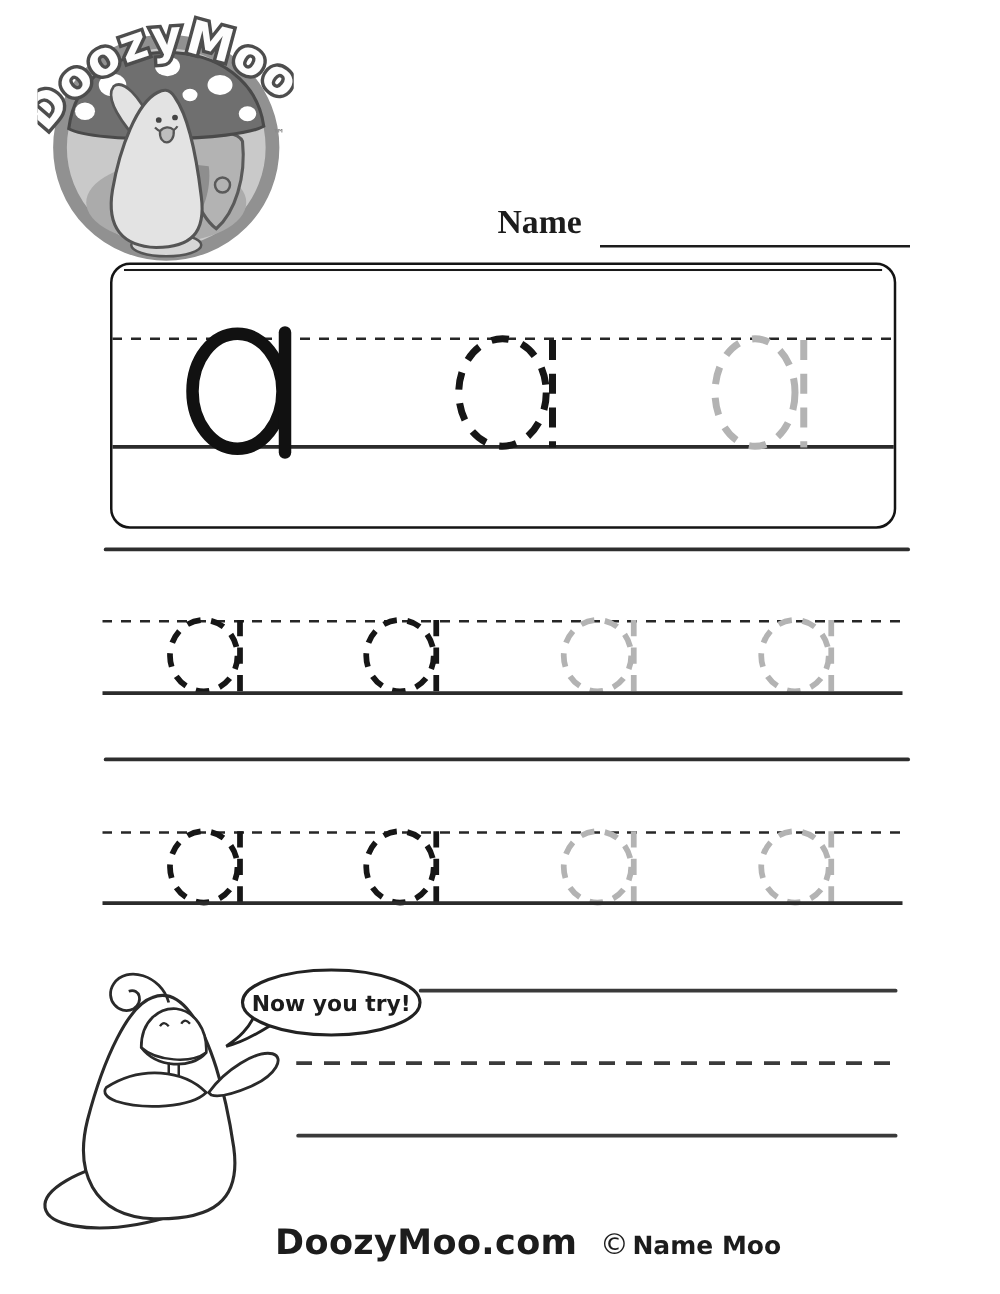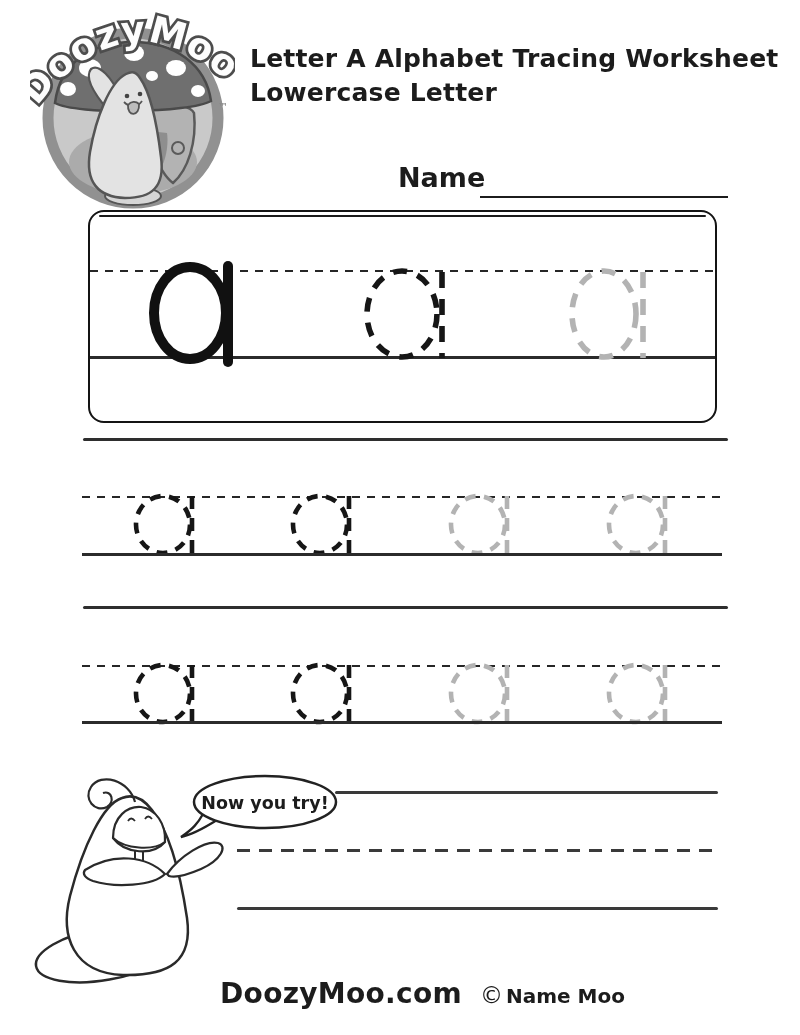--- a/index.html
+++ b/index.html
@@ -6,21 +6,21 @@
   .page{position:relative;width:800px;height:1035px;background:#ffffff;overflow:hidden;
         font-family:"DejaVu Sans","Liberation Sans",sans-serif;color:#1c1c1c;}
   .abs{position:absolute;}
 
   
   .title-block{left:250px;top:42px;line-height:34px;white-space:nowrap;}
   .title{font-size:25px;font-weight:bold;letter-spacing:.2px;}
   .subtitle{font-size:25px;font-weight:bold;letter-spacing:.2px;}
 
   
-  .name-label{left:398px;top:162px;font-size:27px;font-weight:600;}
+  .name-label{left:398px;top:162px;font-size:27px;font-weight:600;font-family:Liberation Serif, serif;}
   .name-line{left:480px;top:196px;width:248px;height:2.4px;background:#1c1c1c;}
 
   
   .example-box{left:88px;top:210px;width:629px;height:213px;border:2.5px solid #141414;
                border-radius:16px;box-sizing:border-box;}
   .box-inner-top{position:absolute;top:3px;left:9px;right:9px;height:0;border-top:2px solid #1a1a1a;border-radius:2px;}
   .midline{height:2.4px;background:repeating-linear-gradient(90deg,#262626 0 8px,transparent 8px 15px);}
   .baseline{height:2.5px;background:#2b2b2b;}
   .sepline{height:3px;background:#2e2e2e;border-radius:2px;}
   .boldline{height:3px;background:#3a3a3a;border-radius:2px;}
@@ -68,24 +68,20 @@
 
     <defs>
         <path id="logoArc" d="M 6,96 Q 96,-22 200,72" fill="none"></path>
       </defs>
     <text font-size="37" font-weight="bold" fill="#fdfdfd" stroke="#4d4d4d" stroke-width="5.5" style="paint-order:stroke" letter-spacing="1">
       <textPath href="#logoArc" startOffset="2">DoozyMoo</textPath>
     </text>
     <text x="188" y="98" font-size="10" font-weight="bold" fill="#8a8a8a">™</text>
   </svg>
 
-  <div class="abs title-block">
-    <div class="title">Letter A Alphabet Tracing Worksheet</div>
-    <div class="subtitle">Lowercase Letter</div>
-  </div>
 
   <div class="abs name-label">Name</div>
   <div class="abs name-line"></div>
 
   <div class="abs example-box">
     <div class="box-inner-top"></div>
     <div class="abs midline" style="left:0;right:0;top:58px;"></div>
     <div class="abs baseline" style="left:0;right:0;top:144px;"></div>
     <svg class="abs" style="left:0;top:0;" width="624" height="208" viewBox="0 0 624 208">
 

